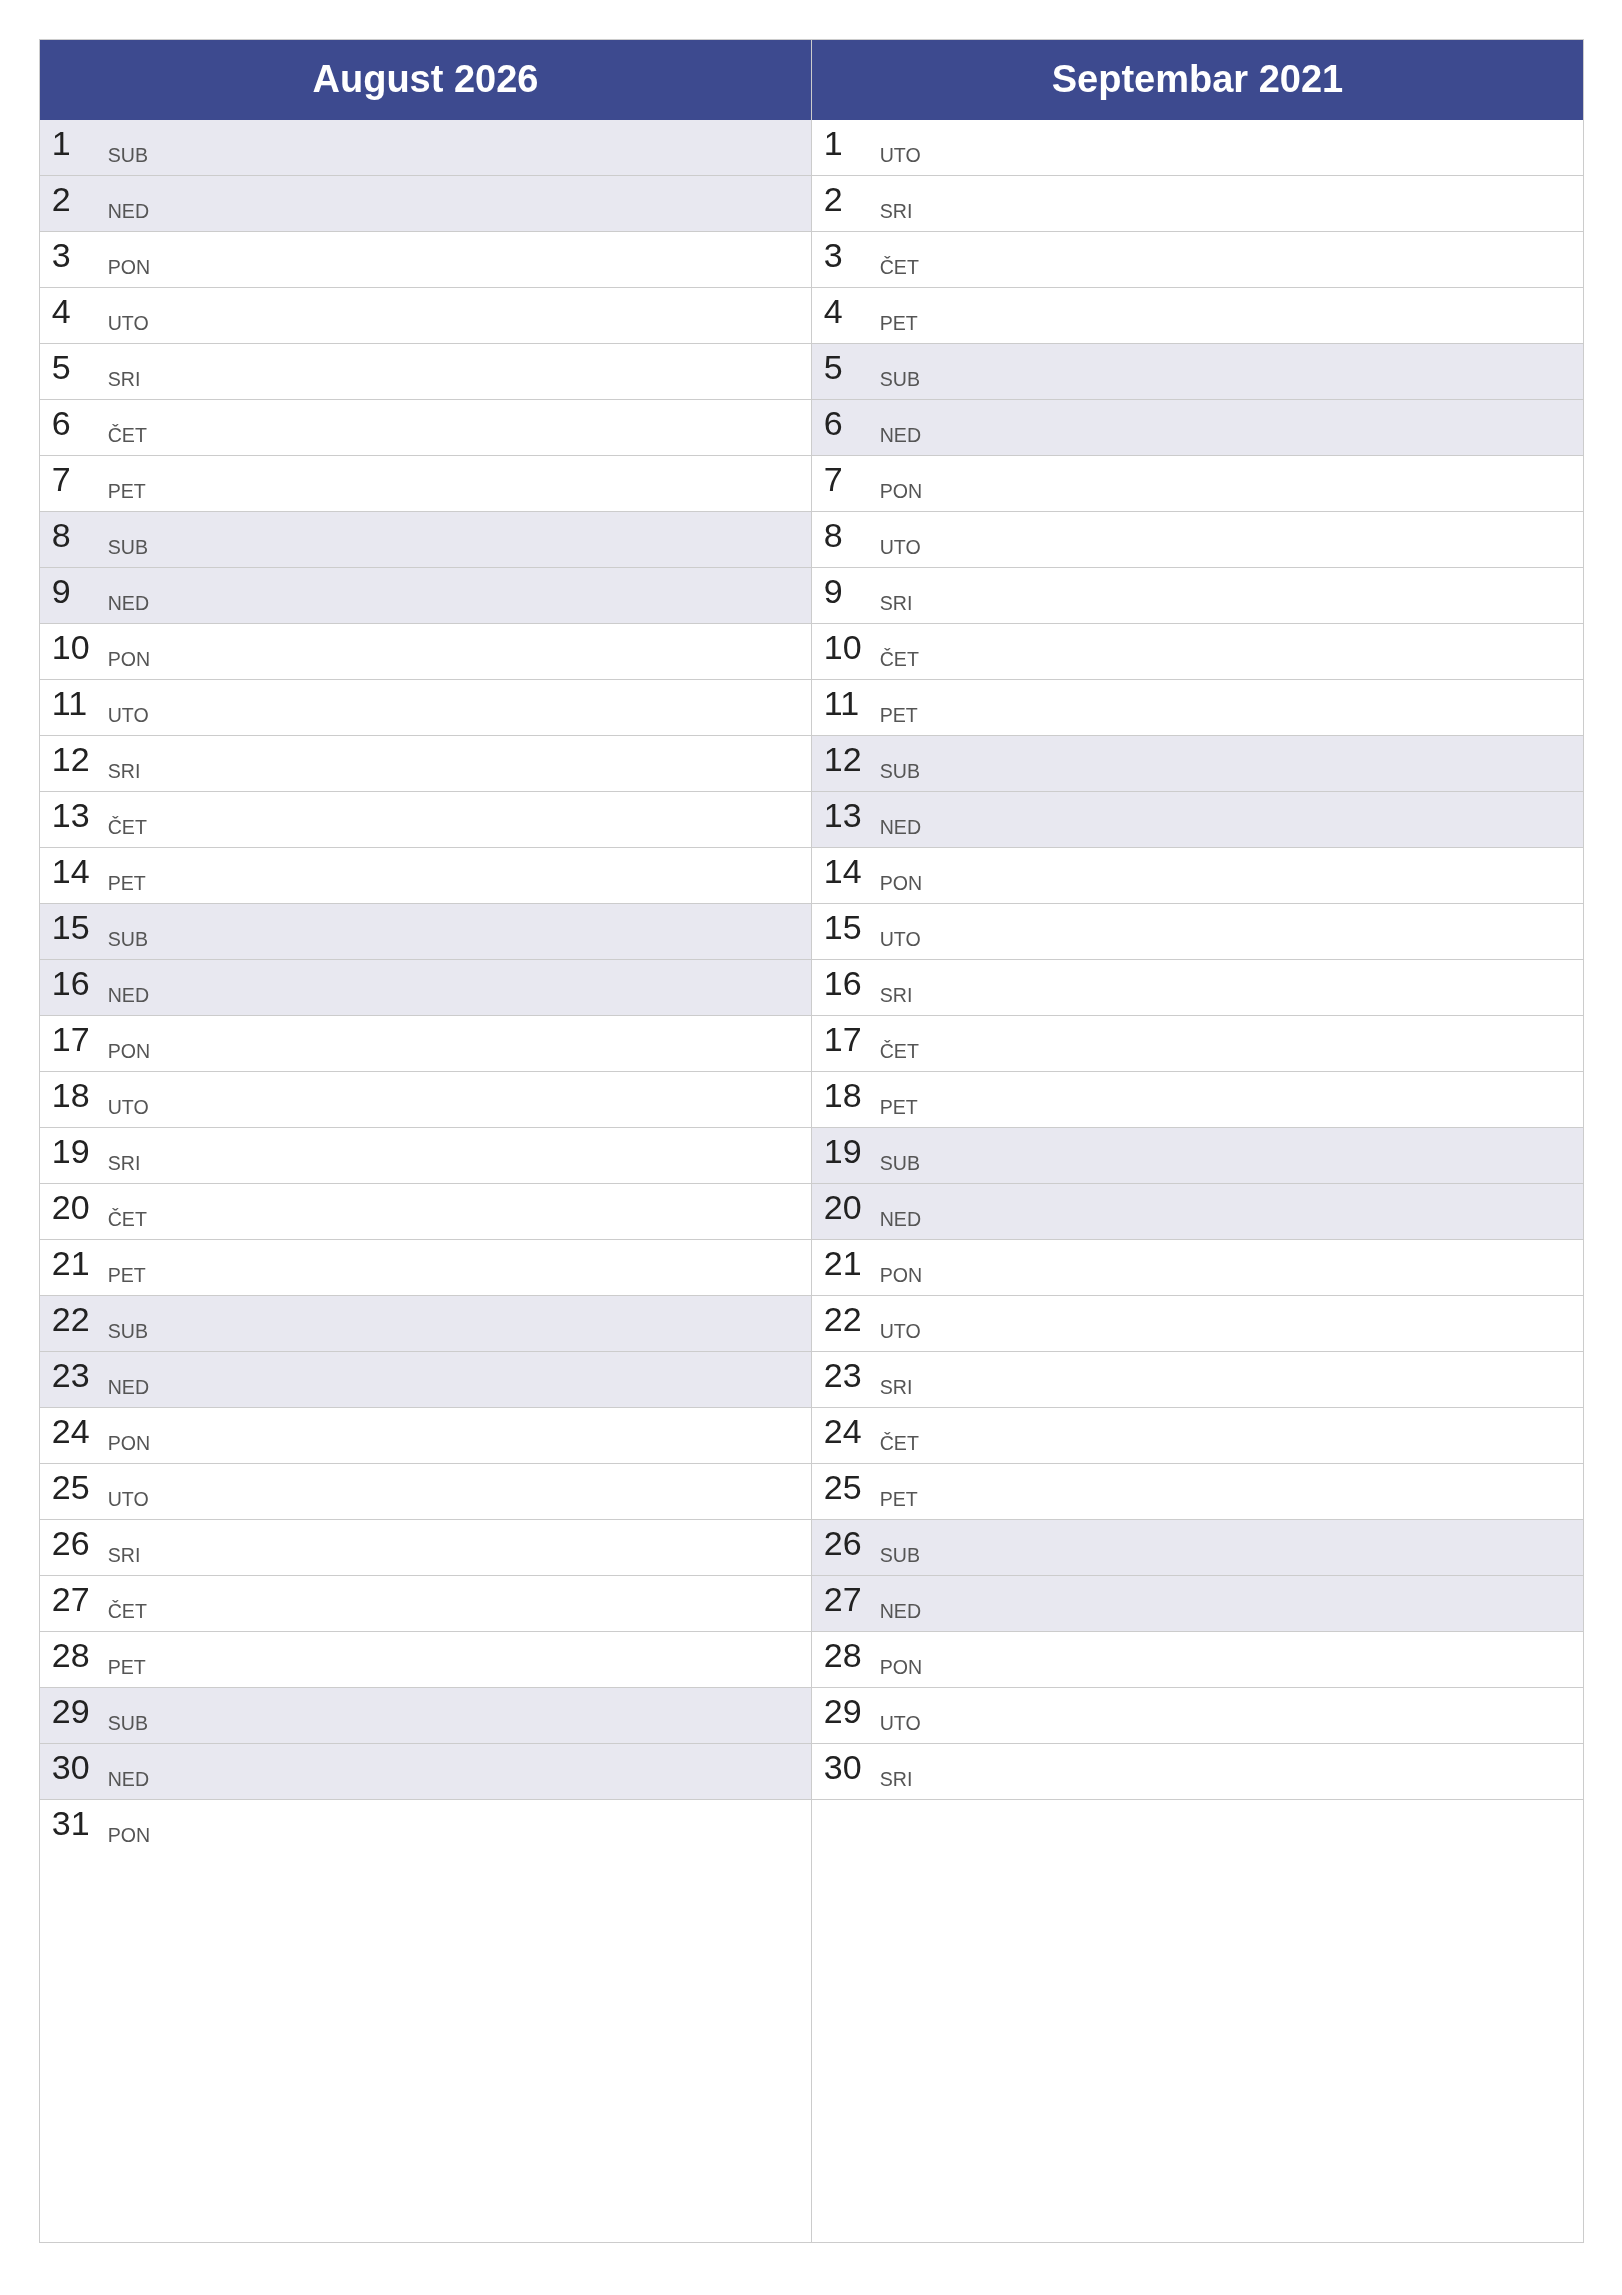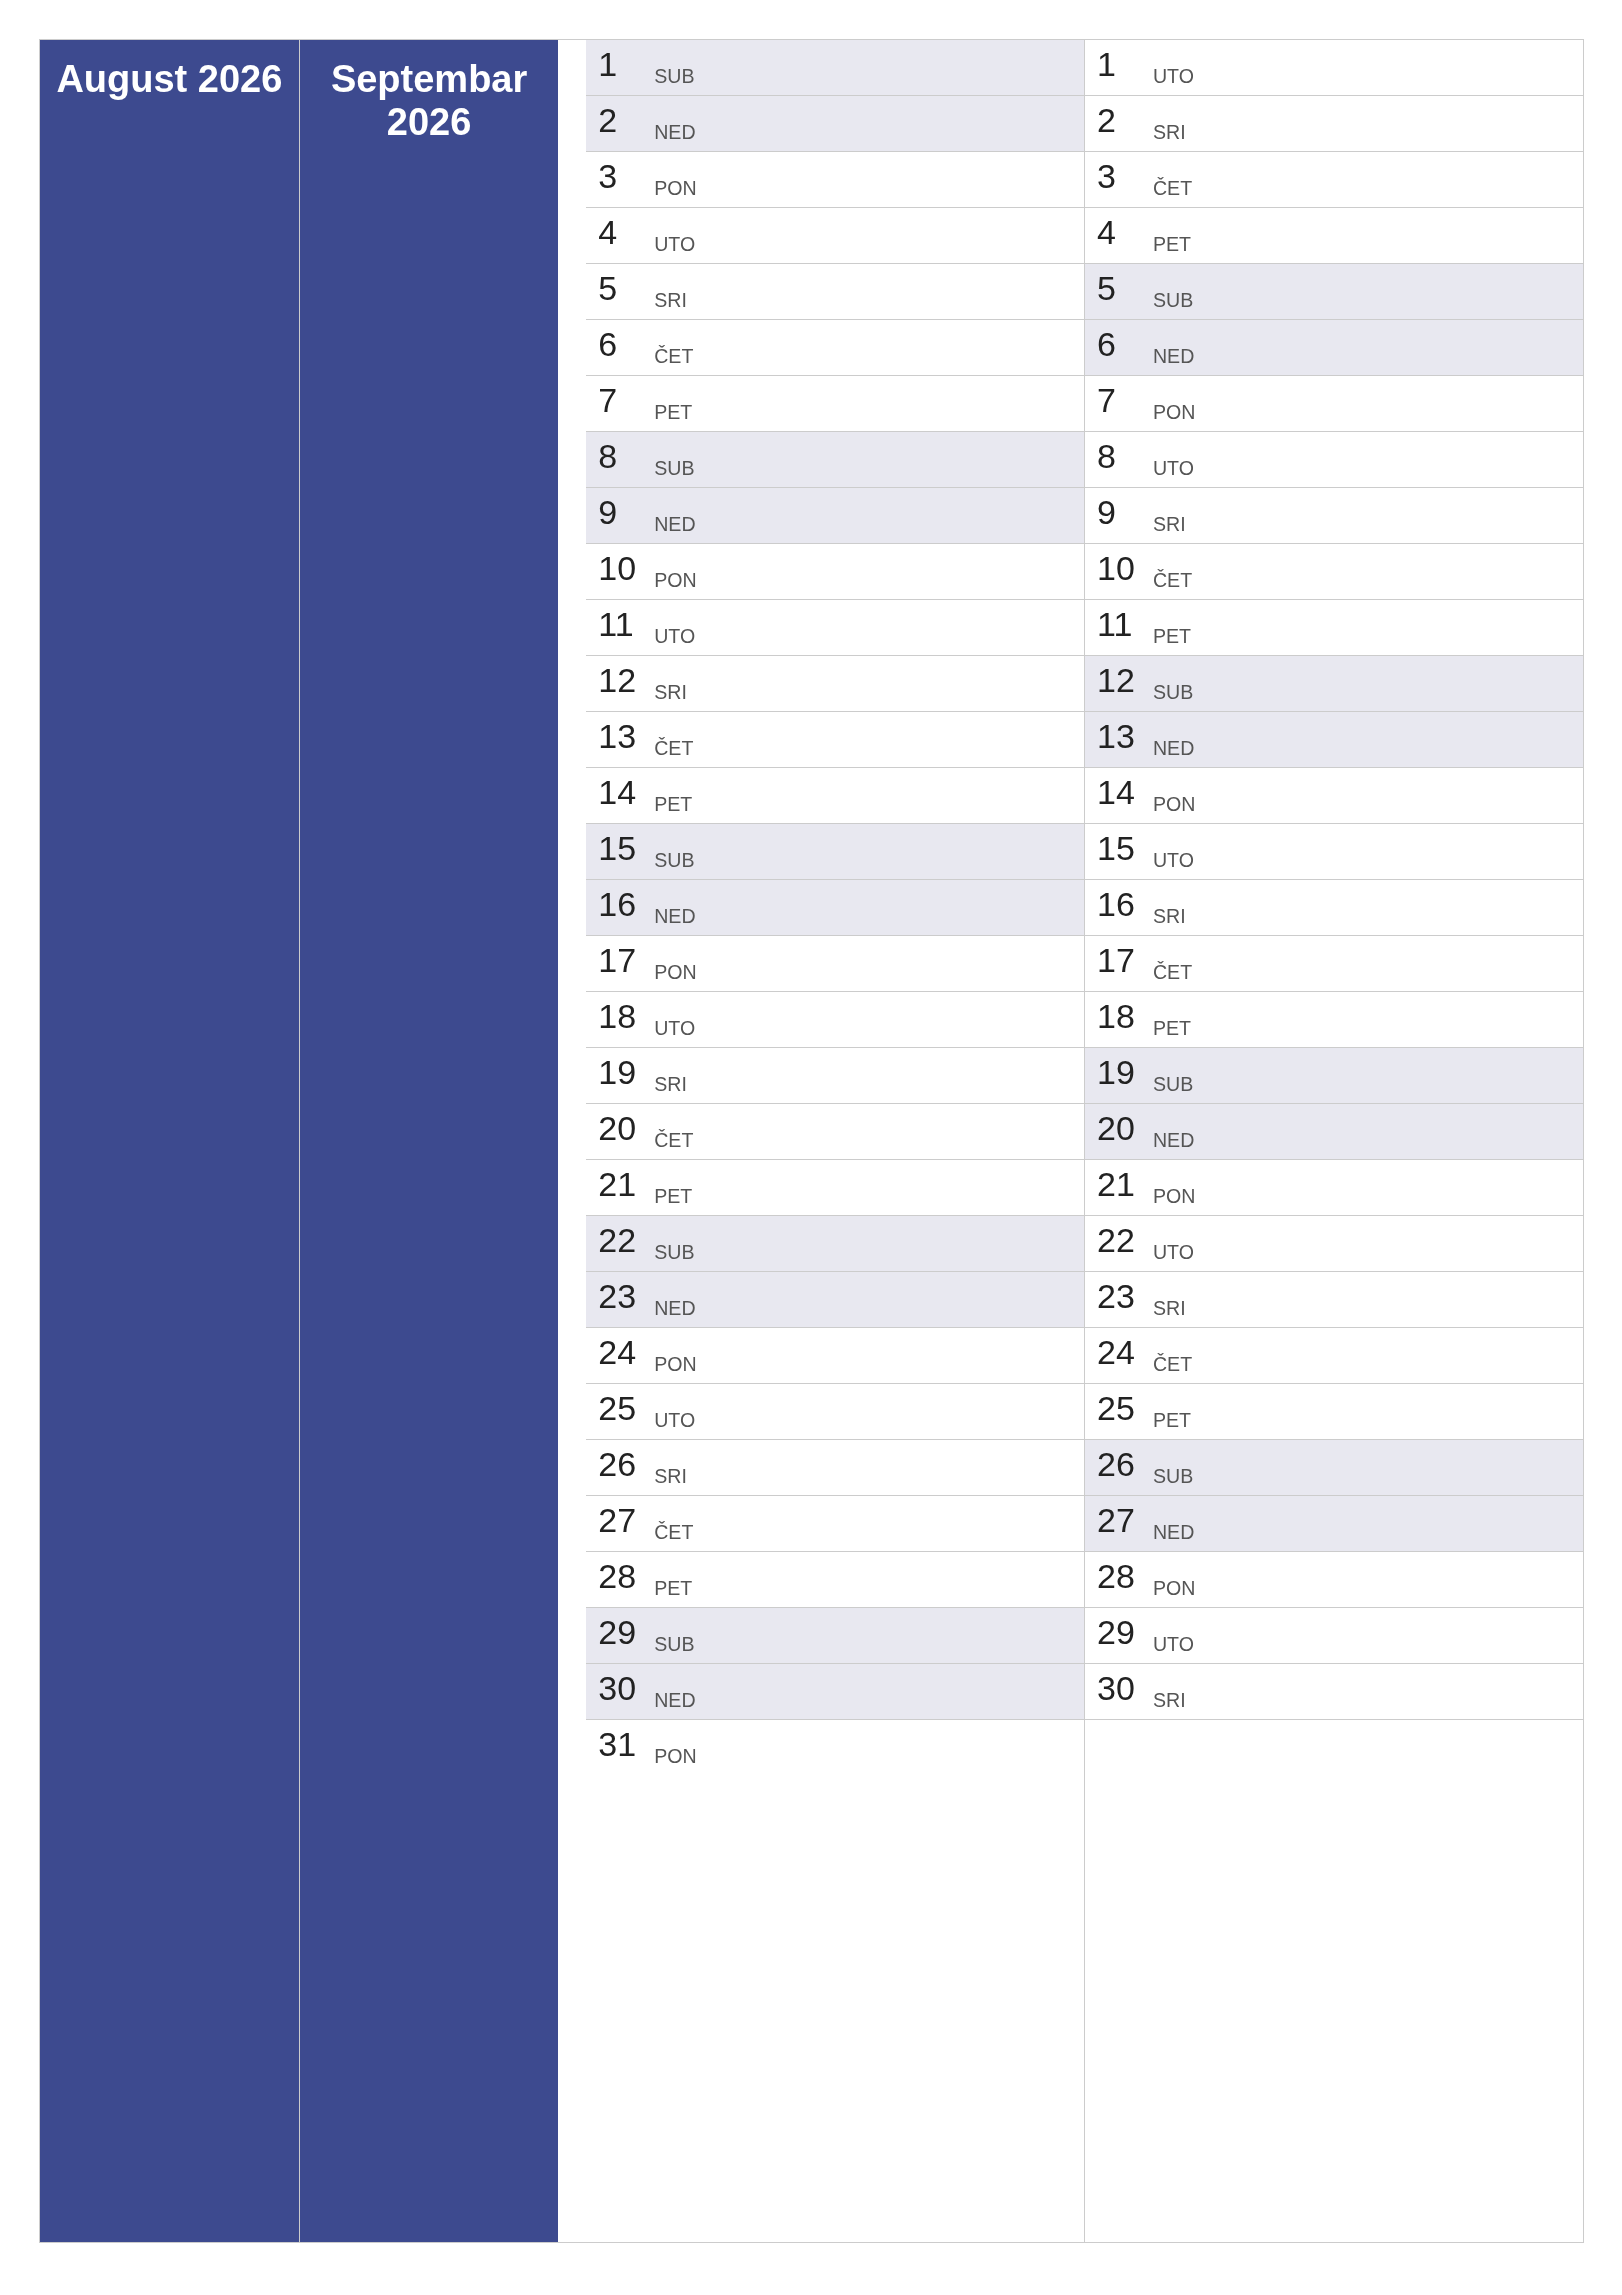--- a/index.html
+++ b/index.html
@@ -12,24 +12,23 @@
     }
     .page {
       width: 1623px;
       height: 2295px;
       padding: 39px 39px 52px 39px;
       display: flex;
       flex-direction: column;
     }
     .calendar-grid {
       display: flex;
-      flex-direction: row;
+      flex-direction: column;
       border: 1.3px solid #cccccc;
       flex: 1;
-      gap: 28px;
     }
     .header-row {
       display: flex;
       flex-direction: row;
     }
     .month-header {
       flex: 1;
       background: #3d4a8f;
       color: #ffffff;
       text-align: center;
@@ -111,21 +110,21 @@
       letter-spacing: 2.6px;
     }
   </style>
 </head>
 <body>
 
 <div class="page">
   <div class="calendar-grid">
     <div class="header-row">
       <div class="month-header">August 2026</div>
-      <div class="month-header">Septembar 2026</div>
+      <div class="month-header">Septembar 2021</div>
     </div>
     <div class="days-container">
       <div class="month-column" id="august-col">
           <div class="day-row weekend">
       <span class="day-number">1</span>
       <span class="day-name">SUB</span>
     </div>
           <div class="day-row weekend">
       <span class="day-number">2</span>
       <span class="day-name">NED</span>

